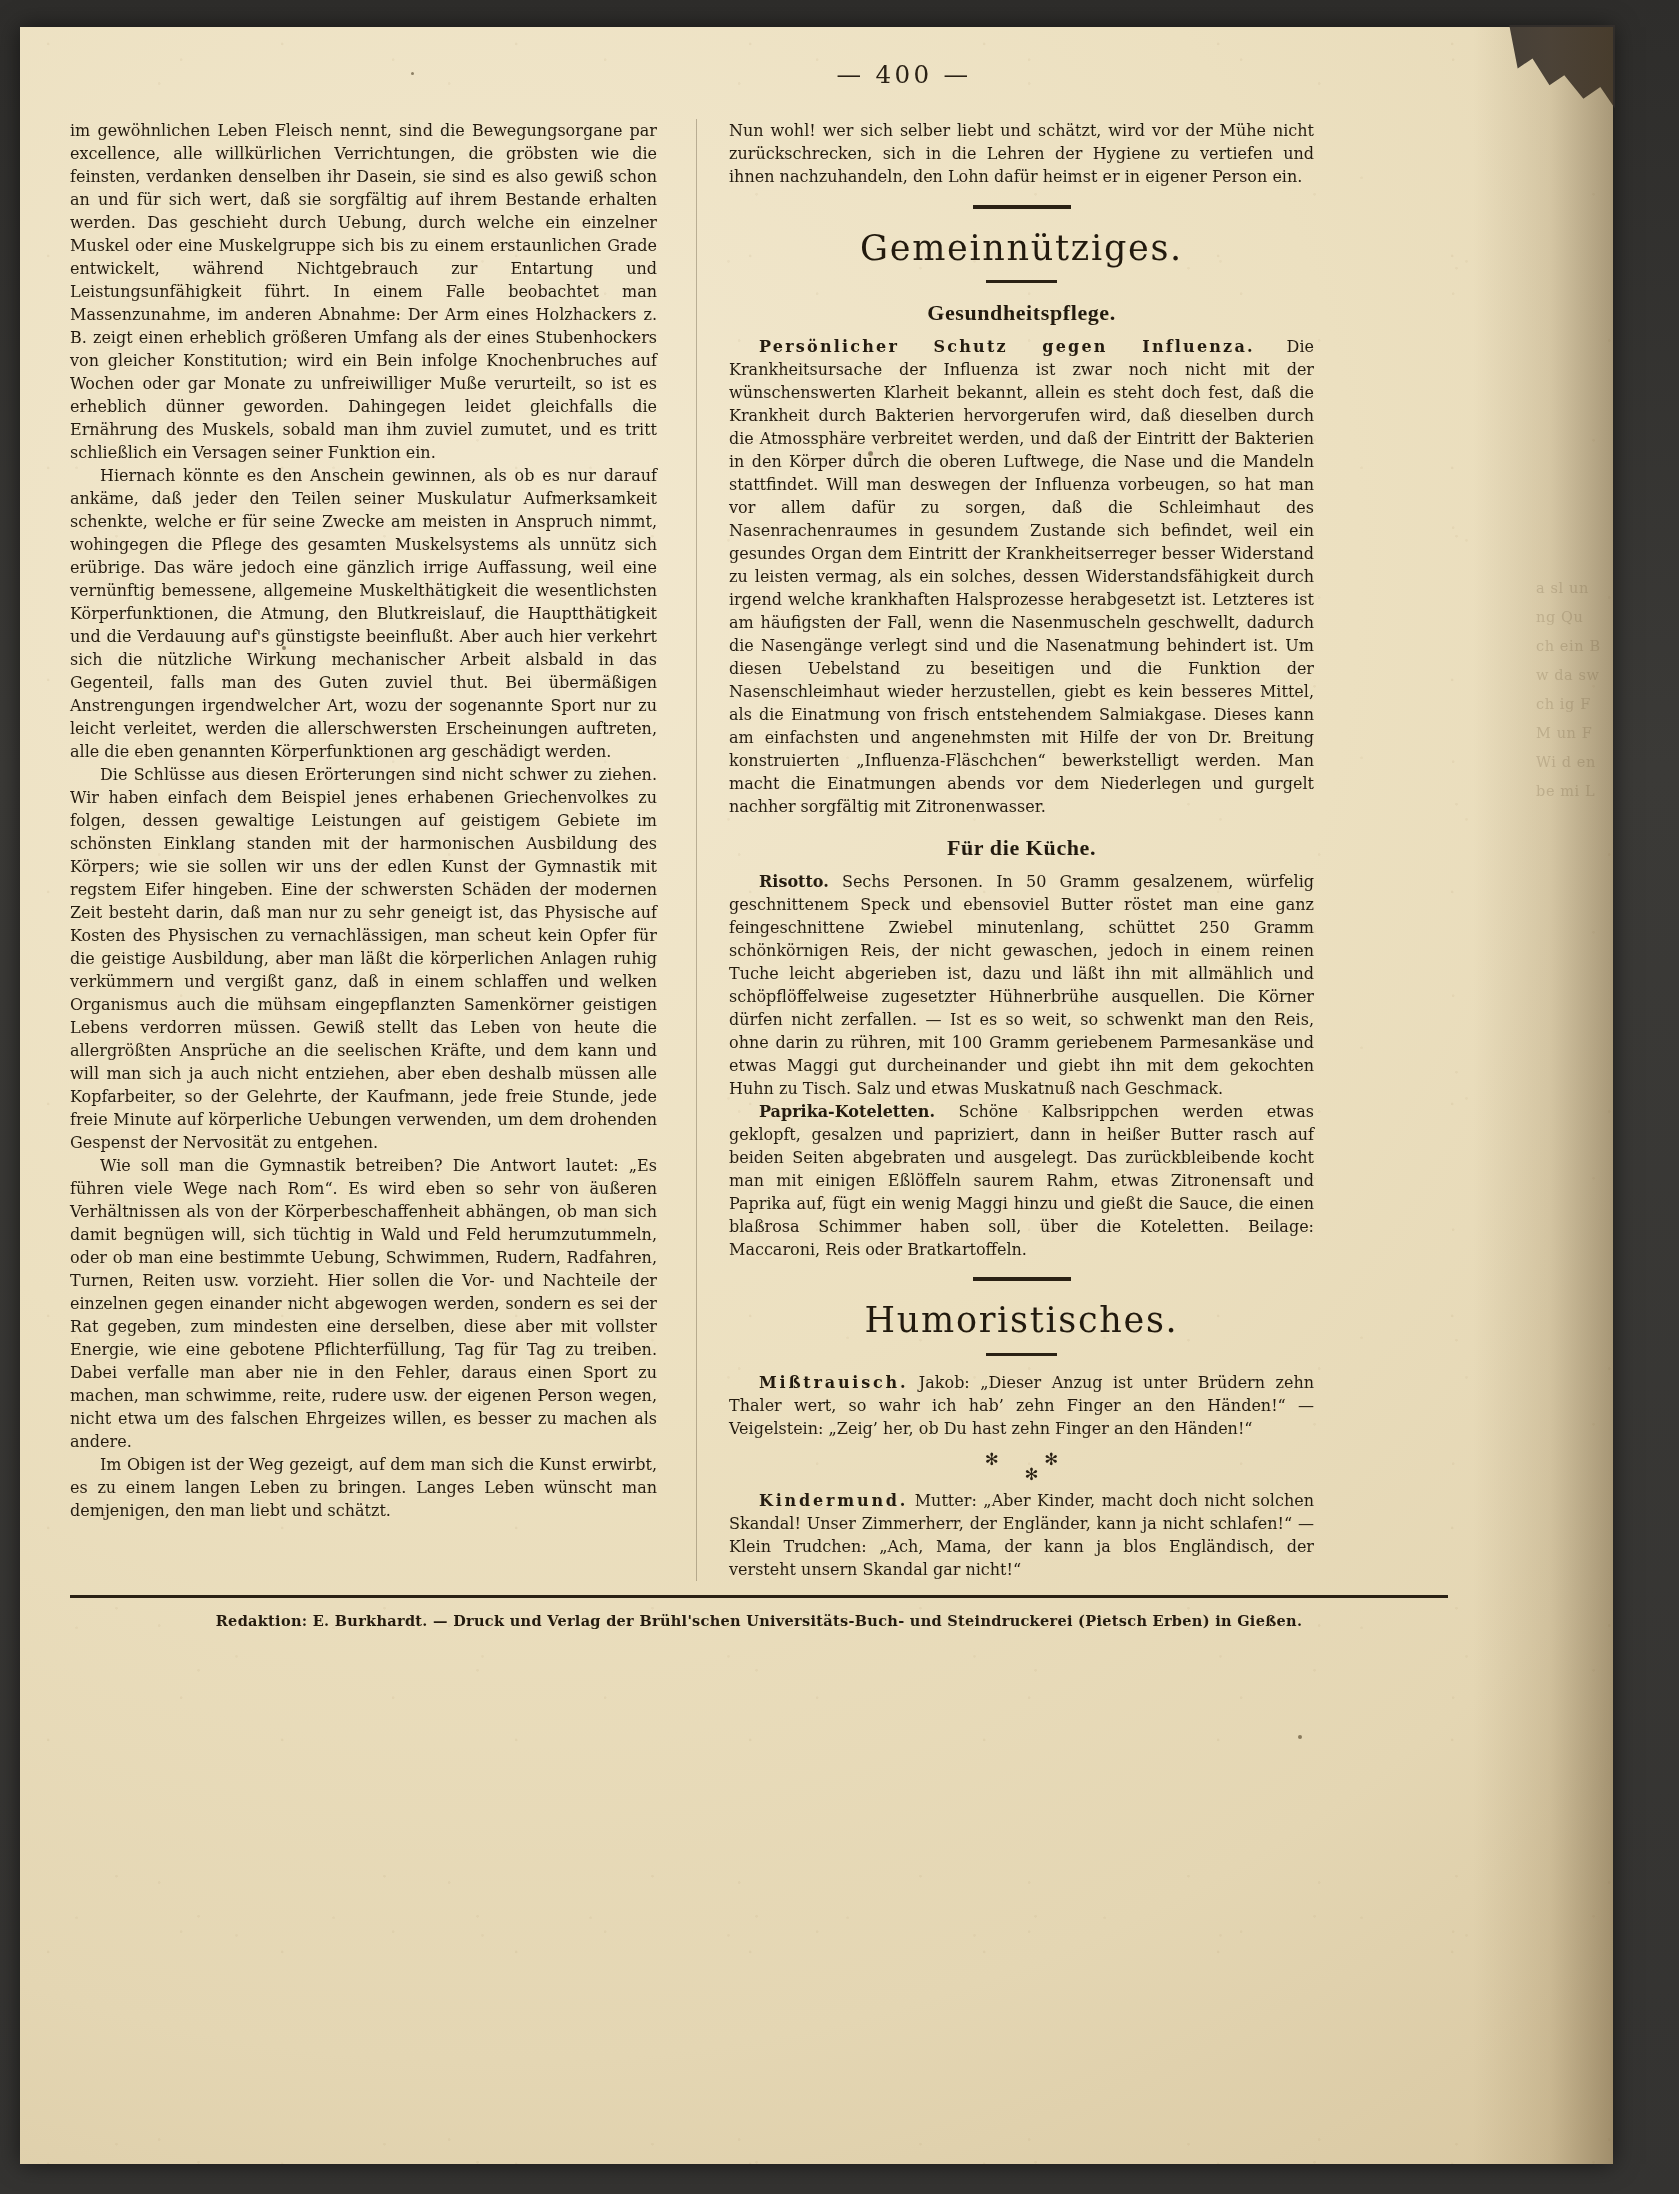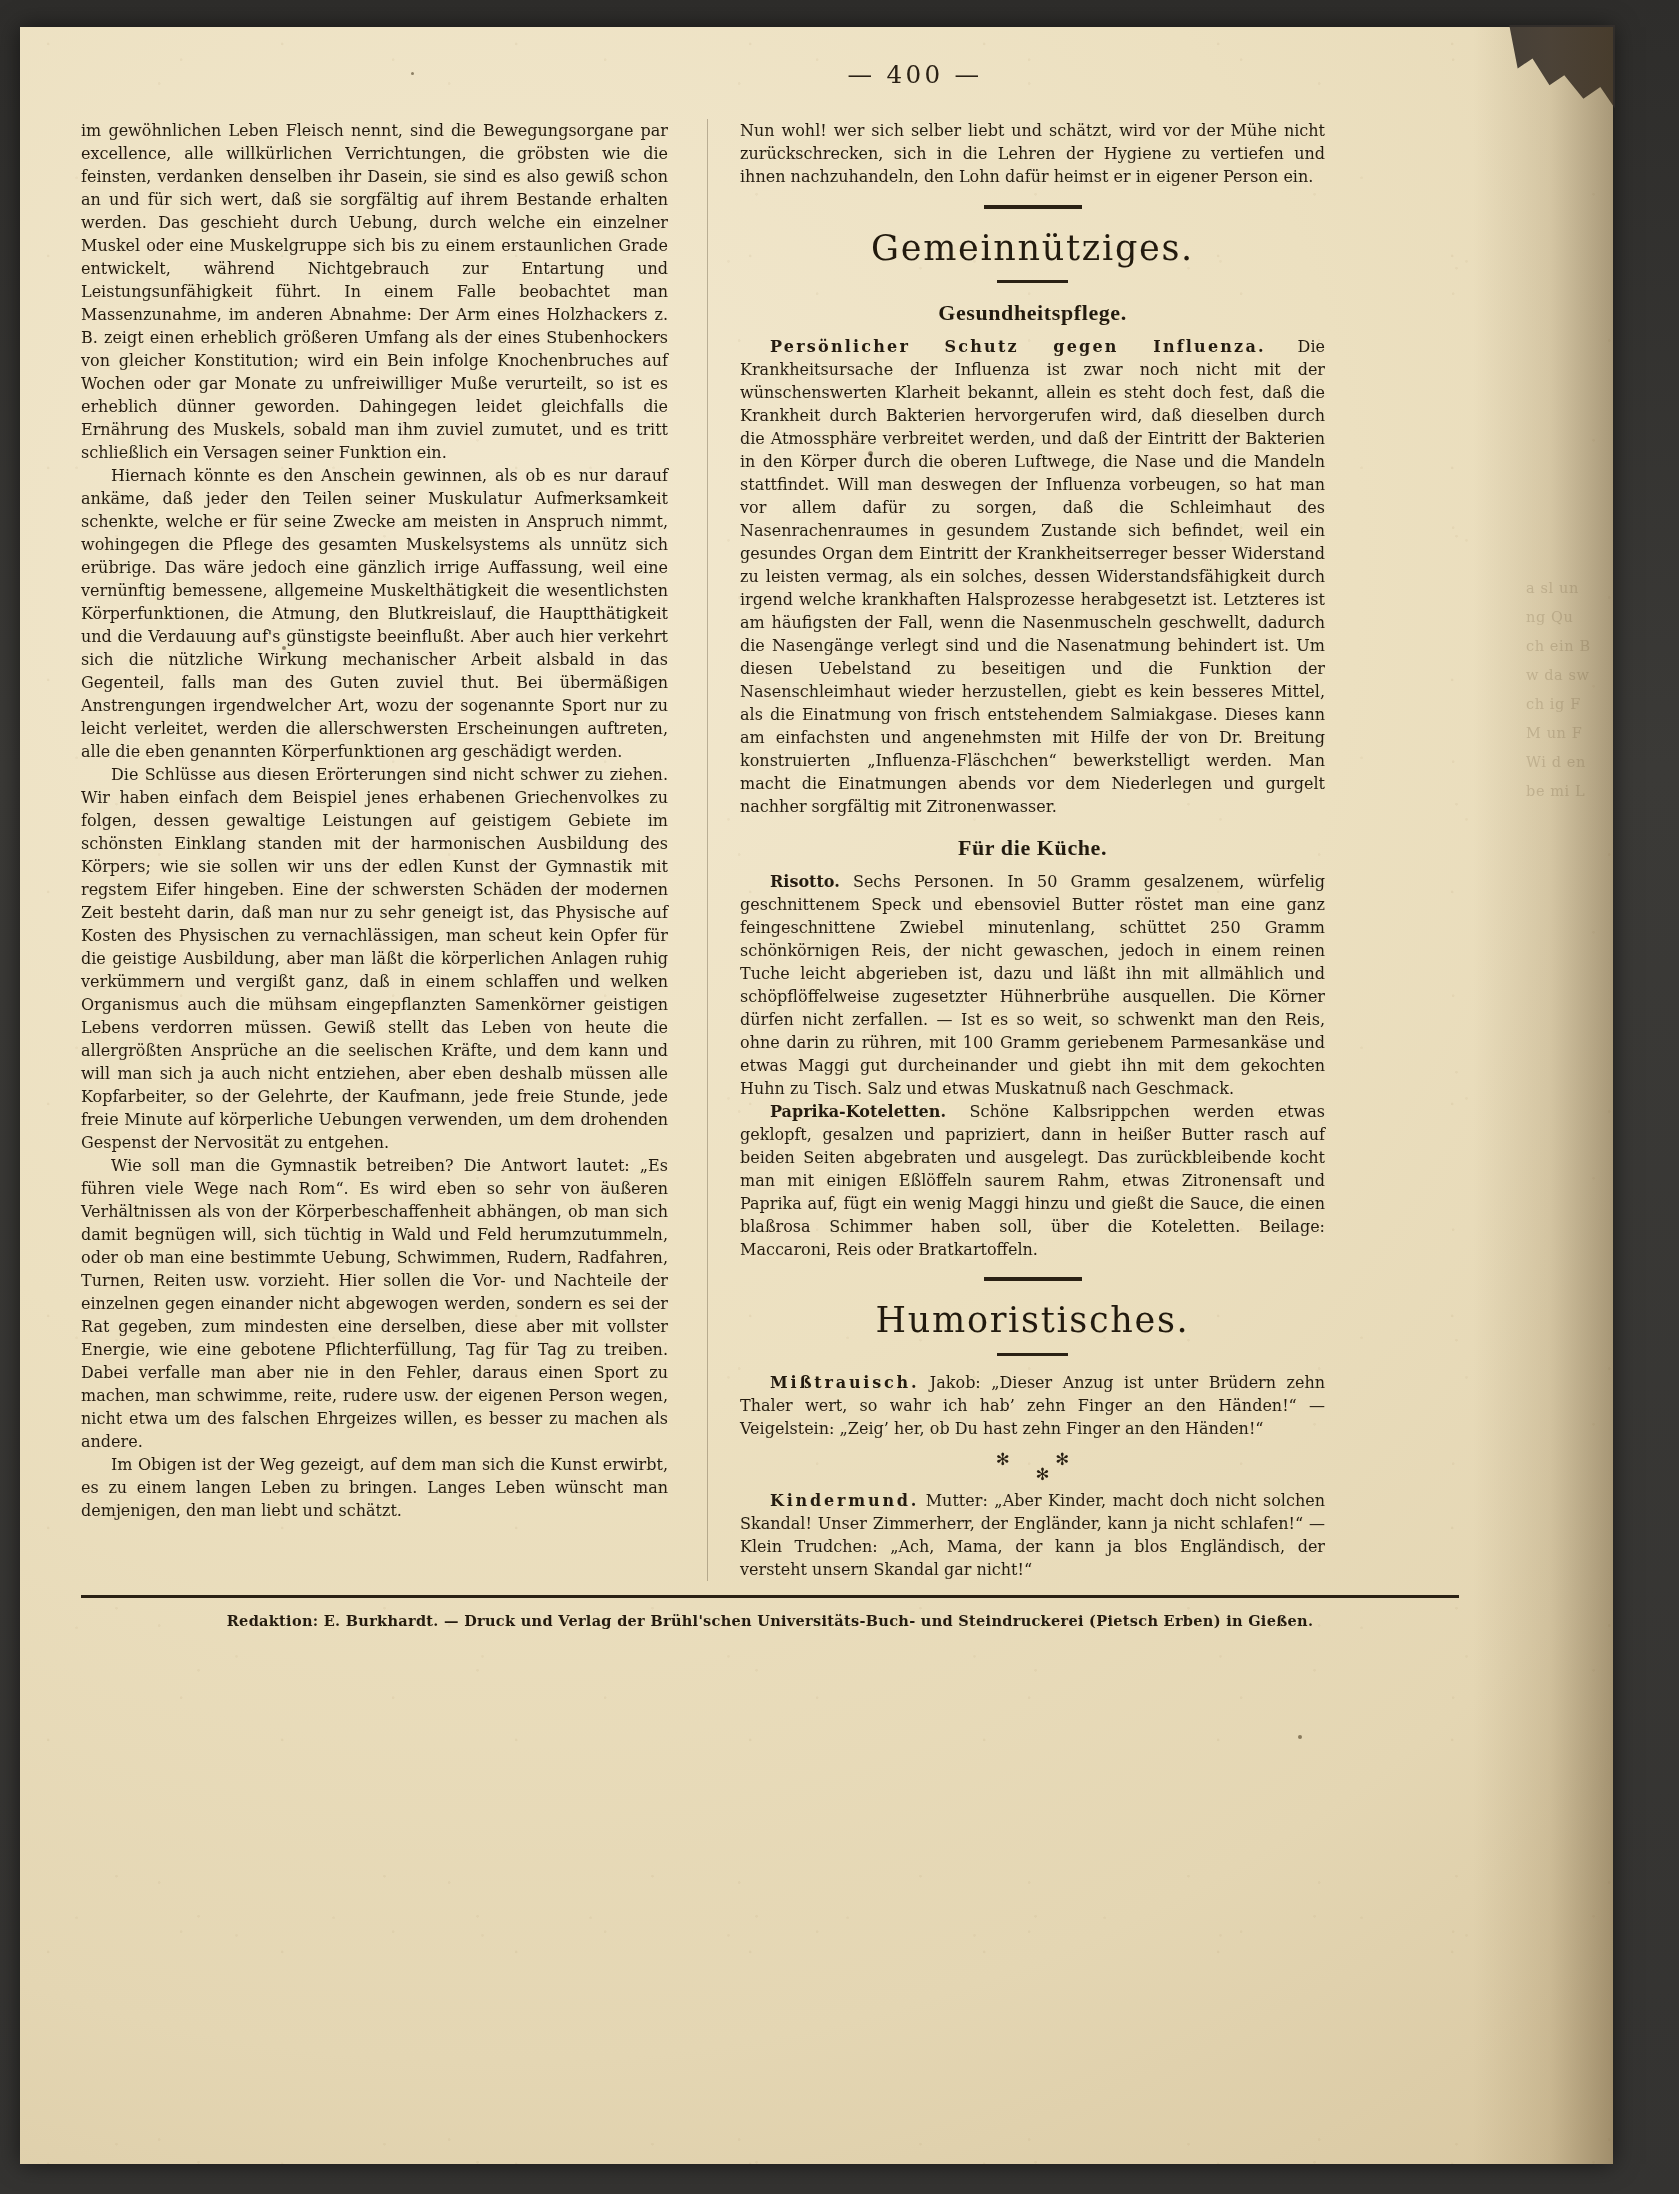--- a/index.html
+++ b/index.html
@@ -39,36 +39,36 @@
     opacity:.9;
   }
   
   #gutter-shadow{
     position:absolute;right:0;top:0;width:140px;height:100%;
     background:linear-gradient(90deg, rgba(120,95,55,0) 0%, rgba(120,95,55,.18) 55%, rgba(80,60,30,.42) 100%);
     pointer-events:none;
   }
   
   #bleed-through{
-    position:absolute;right:20px;top:547px;width:67px;height:1172px;
+    position:absolute;right:10px;top:547px;width:67px;height:1172px;
     font-family:"DejaVu Serif",serif;font-size:14.5px;line-height:29px;
     color:rgba(90,70,40,.20);overflow:hidden;pointer-events:none;
     text-align:left;letter-spacing:0.6px;
   }
   
   #corner-tear{
     position:absolute;right:-2.2px;top:-2.2px;width:106px;height:84px;
     background:#332f2b;
     clip-path:polygon(100% 0,100% 100%,86% 74%,70% 88%,52% 60%,38% 72%,22% 40%,8% 52%,0 0);
     opacity:.92;
   }
 
   
   #content{
-    position:absolute;left:61px;top:33px;width:1378px;height:2042px;
+    position:absolute;left:50px;top:33px;width:1378px;height:2042px;
     color:#241c10;
   }
 
   
   #page-head{
     text-align:center;
     font-family:"DejaVu Serif",serif;
     font-size:24.6px;letter-spacing:3.3px;
     color:#2a2115;
     margin:0 0 30px 0;

